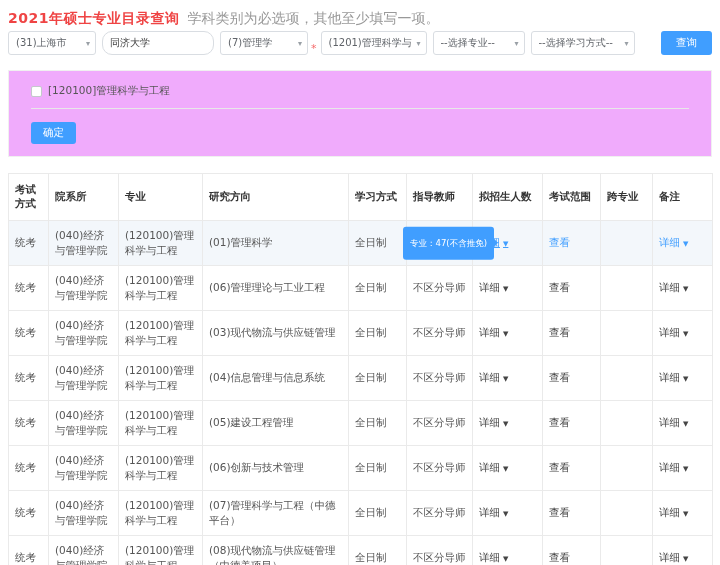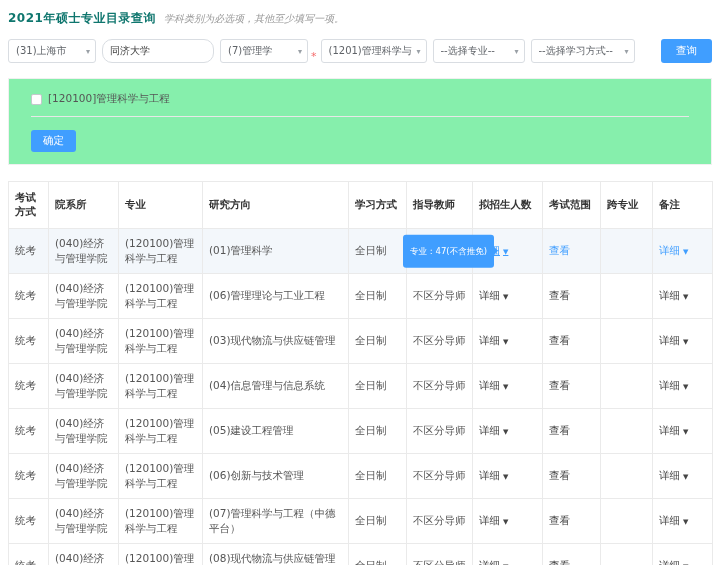--- a/index.html
+++ b/index.html
@@ -6,25 +6,25 @@
   html,body { width:720px; height:565px; overflow:hidden; }
   body {
     background:#fff;
     font-family:"DejaVu Sans","Liberation Sans",sans-serif;
     color:#333;
   }
   .page { padding:8px 8px 0 8px; }
 
   
   .title-row { display:flex; align-items:baseline; gap:8px; padding-top:2px; }
-  h1 { font-size:12px; font-weight:bold; color:#0f766e; letter-spacing:0.5px; }
-  .note { font-size:10px; color:#999;font-style:italic; }
+  h1 { font-size:14px; font-weight:bold; color:#ef4444; letter-spacing:0.5px; }
+  .note { font-size:14px; color:#999; }
 
   
-  .filters { display:flex; align-items:flex-end; gap:6px; margin-top:12px; }
+  .filters { display:flex; align-items:flex-end; gap:6px; margin-top:3px; }
   .select {
     position:relative; height:24px; background:#fff;
     border:1px solid #d9dde2; border-radius:3px;
     font-size:10px; color:#5f6368;
     display:flex; align-items:center;
     padding:0 16px 0 7px; white-space:nowrap; overflow:hidden;
     cursor:pointer;
   }
   .select .caret {
     position:absolute; right:5px; top:50%; transform:translateY(-50%);
@@ -44,21 +44,21 @@
   .star { color:#f56c6c; font-size:11px; margin:0 -2px 0 -3px; }
   .btn {
     border:none; background:#409eff; color:#fff;
     border-radius:3px; font-size:10.5px; font-family:inherit; cursor:pointer;
   }
   .search-btn { height:24px; padding:0 15px; margin-left:auto; }
 
   
   .panel {
     margin-top:15px;
-    background:#86efac;
+    background:#f0abfc;
     border:1px solid #f0f0f0;
     padding:9px 22px 12px 22px;
   }
   .checkbox-row {
     display:flex; align-items:center; gap:6px;
     font-size:10.5px; color:#555;
     padding:4px 0 10px 0; cursor:pointer;
   }
   .checkbox {
     width:11px; height:11px; background:#fff;

